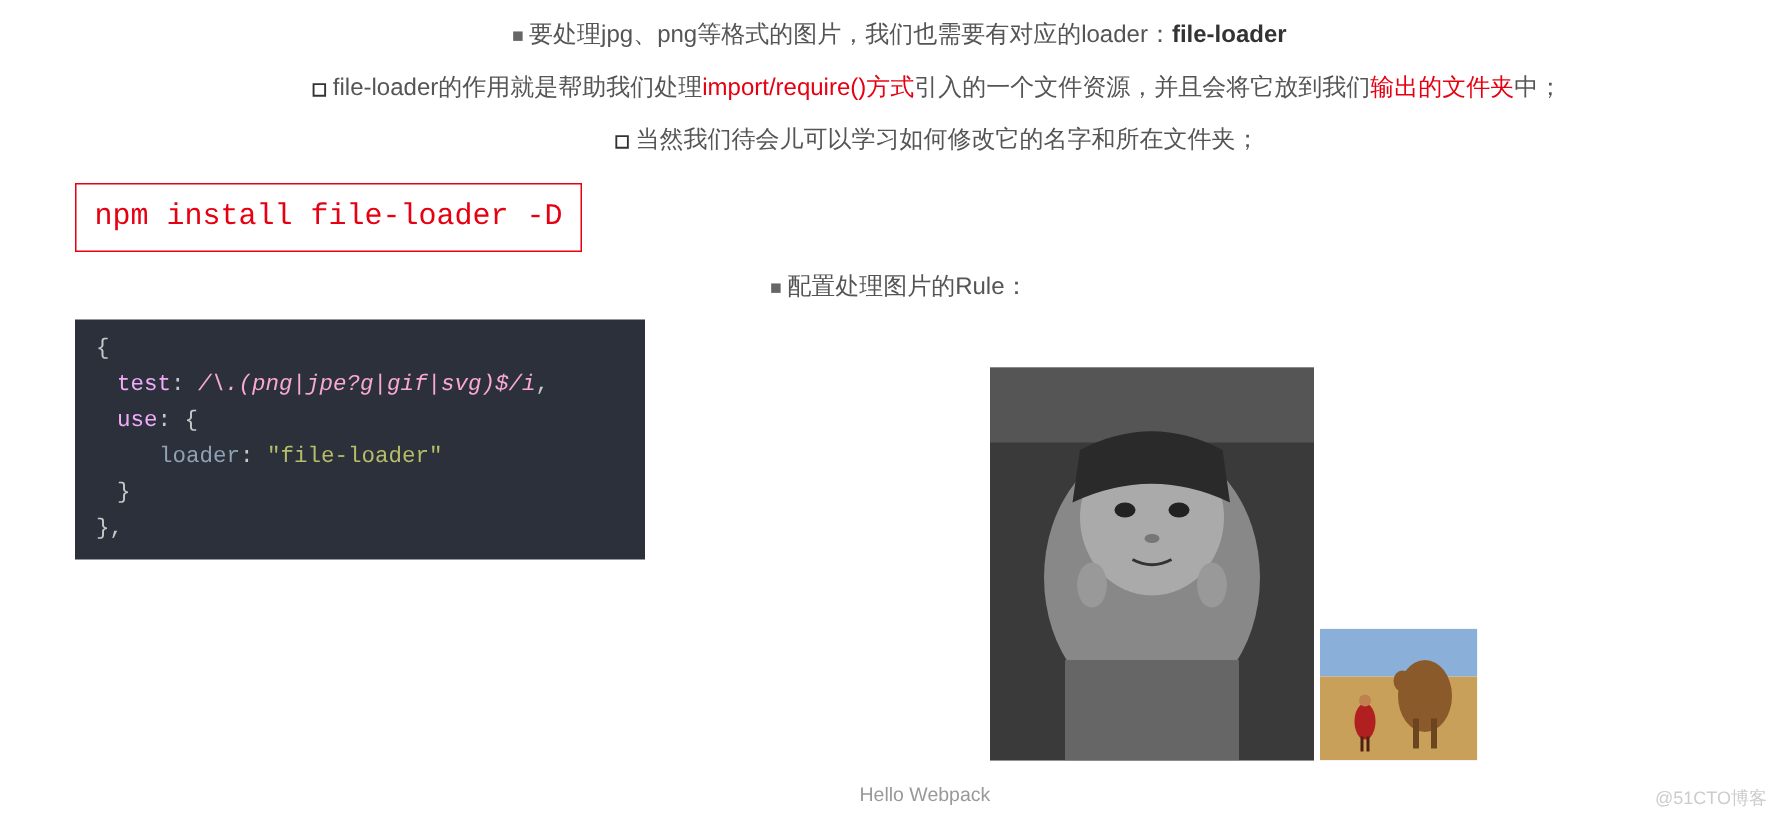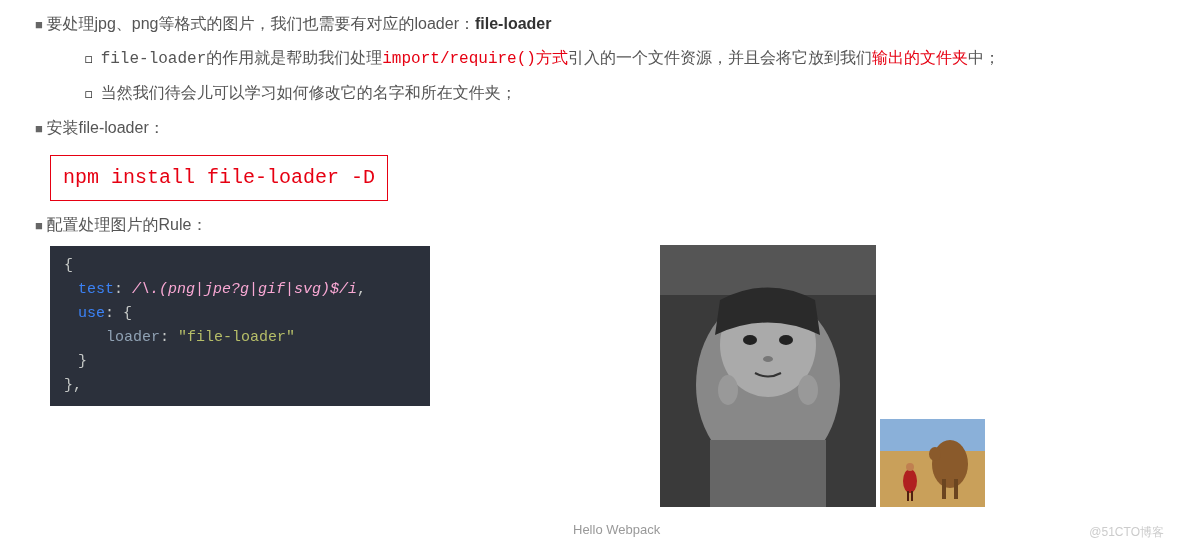--- a/index.html
+++ b/index.html
@@ -10,21 +10,21 @@
       height: 546px;
       padding: 10px 20px;
       color: #555;
       font-size: 16px;
       line-height: 1.8;
       position: relative;
     }
     ul { list-style: none; }
     .l1 { padding-left: 15px; }
     .l1 > li::before { content: "■ "; color: #666; font-size: 13px; }
-    .l2 { padding-left: 50px; margin-top: 6px; font-family: Liberation Mono, monospace; }
+    .l2 { padding-left: 50px; margin-top: 6px; }
     .l2 > li::before { content: "◻ "; color: #333; font-size: 13px; font-weight: bold; }
     .l2 > li { margin-bottom: 6px; }
     .bold { font-weight: bold; color: #333; }
     .red { color: #e60012; }
     .npm-box {
       border: 1px solid #e60012;
       color: #e60012;
       font-family: "Courier New", monospace;
       padding: 4px 12px;
       margin: 8px 0 10px 30px;
@@ -34,38 +34,38 @@
     .code-box {
       background: #2b303b;
       font-family: "Consolas", "Courier New", monospace;
       padding: 8px 14px;
       margin: 6px 0 0 30px;
       width: 380px;
       font-size: 15px;
       line-height: 1.6;
     }
     .brace { color: #c5c8c6; }
-    .key1 { color: #3b82f6; }
+    .key1 { color: #f0abfc; }
     .colon { color: #c5c8c6; }
     .regex { color: #f9a8d4; font-style: italic; }
     .key2 { color: #8fa1b3; margin-top: 31px; }
     .str { color: #b5bd68; }
     .indent1 { padding-left: 14px; }
     .indent2 { padding-left: 42px; }
     .hello {
       position: absolute;
       left: 573px;
       top: 498px;
       color: #999;
       font-size: 13px;
       margin-top: 20px;
     }
     .watermark {
       position: absolute;
-      right: 20px;
+      right: 6px;
       bottom: 2px;
       color: #ccc;
       font-size: 12px;
     }
     .img-area {
       position: absolute;
       left: 660px;
       top: 245px;
       width: 340px;
       height: 270px;
@@ -80,38 +80,37 @@
     }
     .small-img {
       width: 105px;
       height: 88px;
       position: absolute;
       left: 220px;
       bottom: 8px;
       overflow: hidden;
     }
     svg { display: block; }
-    li { margin-bottom: 4px; }
+    li { margin-bottom: 4px; text-align: center; }
   </style>
 </head>
 <body>
 
 
 
 <ul class="l1">
   <li>
     <span>要处理jpg、png等格式的图片，我们也需要有对应的loader：</span><span class="bold">file-loader</span>
     <ul class="l2">
       <li>
         <span>file-loader的作用就是帮助我们处理</span><span class="red">import/require()方式</span><span>引入的一个文件资源，并且会将它放到我们</span><span class="red">输出的文件夹</span><span>中；</span>
       </li>
       <li>当然我们待会儿可以学习如何修改它的名字和所在文件夹；</li>
     </ul>
   </li>
-  <li>安装file-loader：</li>
 </ul>
 
 <div class="npm-box">npm install file-loader -D</div>
 
 <ul class="l1">
   <li>配置处理图片的Rule：</li>
 </ul>
 
 <div class="code-box">
   <div><span class="brace">{</span></div>

